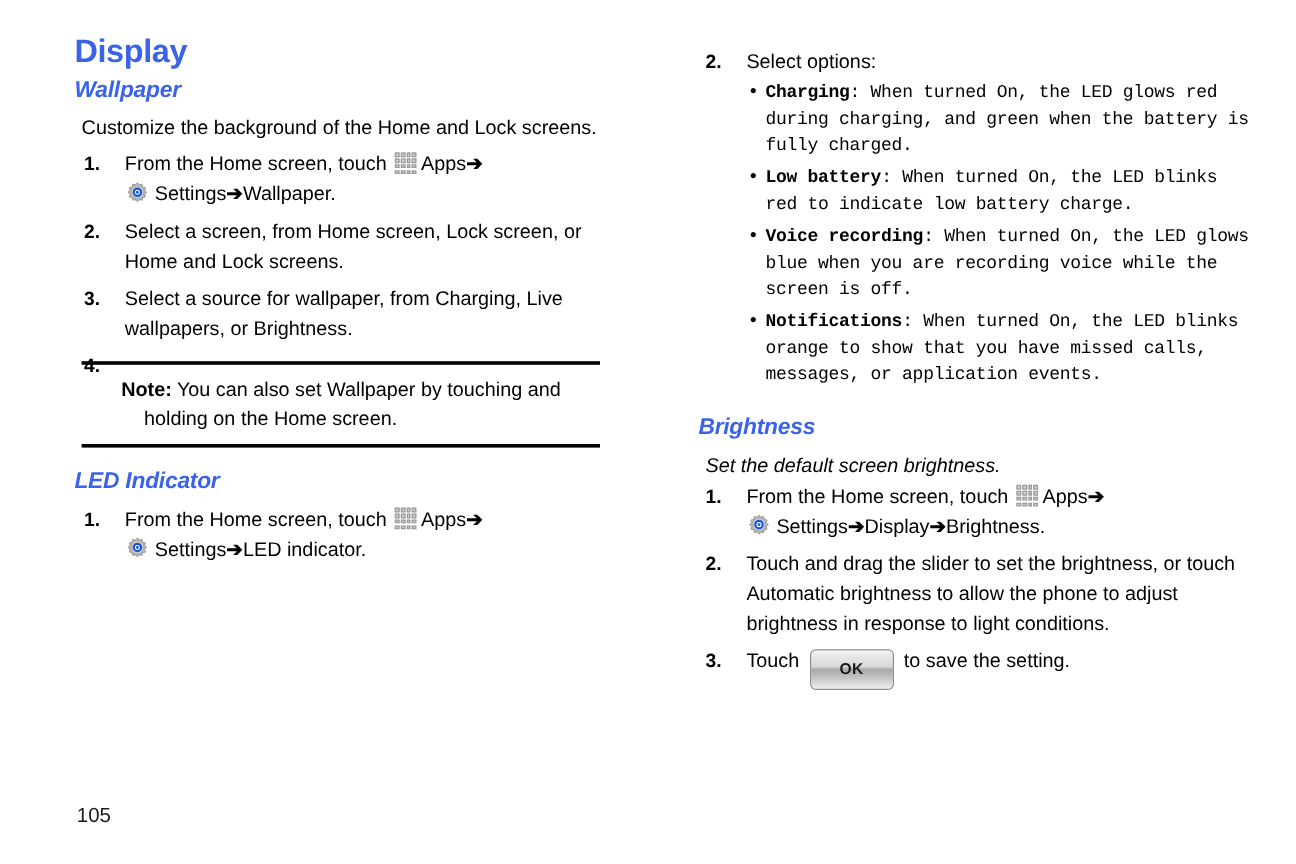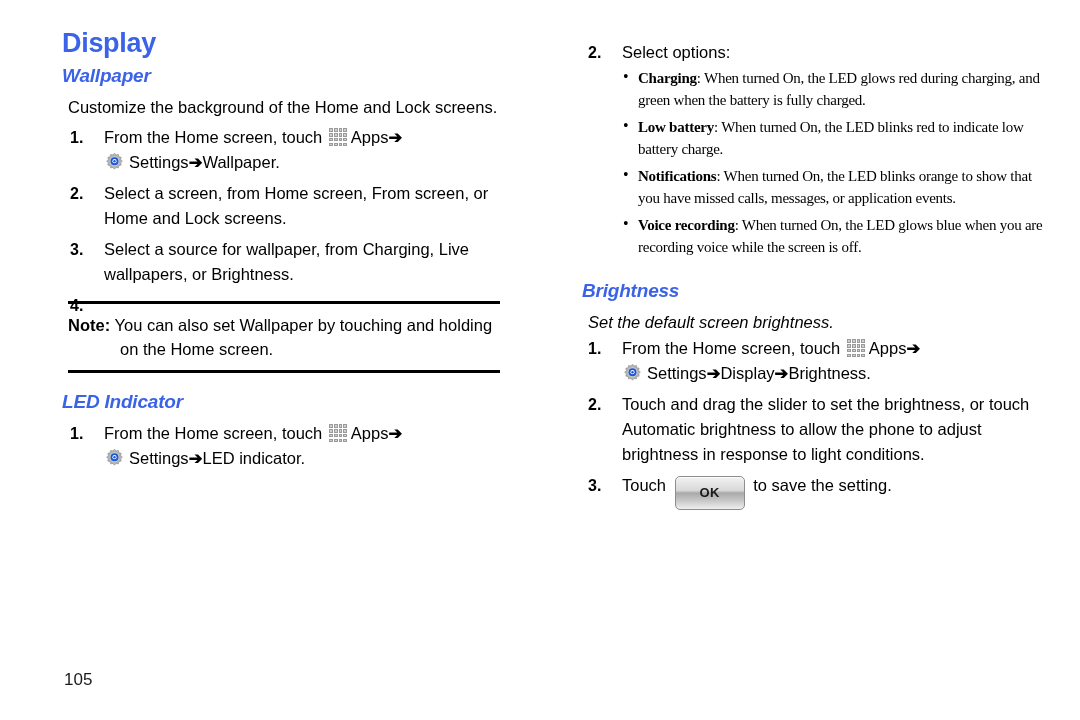--- a/index.html
+++ b/index.html
@@ -96,21 +96,21 @@
     list-style: none;
     margin: 2px 0 0 0;
     padding: 0;
   }
   ul.bullets > li {
     position: relative;
     padding-left: 16px;
     margin-bottom: 5px;
     font-size: 15px;
     line-height: 22px;
-    font-family: Liberation Serif, serif;
+    font-family: Liberation Mono, monospace;
     font-stretch: condensed;
     letter-spacing: -0.25px;
   }
   ul.bullets > li::before {
     content: "\2022";
     position: absolute;
     left: 1px;
     top: -1px;
     font-size: 16px;
   }
@@ -122,21 +122,21 @@
     border-top: 3px solid #000;
     border-bottom: 3px solid #000;
     padding: 9px 0 9px 0;
   }
   .note-text {
     font-size: 16.5px;
     line-height: 24px;
     padding-left: 52px;
     text-indent: -52px;
   }
-  .note-text .note-label { font-weight: bold; }
+  .note-text .note-label { font-weight: bold; margin-left: 33px; }
 
   
   .apps-icon {
     display: inline-block;
     width: 19px;
     height: 19px;
     vertical-align: -4px;
     margin: 0 3px 0 2px;
     background:
       linear-gradient(to right, transparent 0, transparent 100%);
@@ -217,21 +217,21 @@
               <circle cx="10.5" cy="9.2" r="5.2" fill="#d9d9d9" stroke="#9e9e9e" stroke-width="0.5"></circle>
               <circle cx="10.5" cy="9.2" r="4.0" fill="#1a56d6"></circle>
               <circle cx="10.5" cy="9.2" r="2.1" fill="#ffffff"></circle>
               <circle cx="10.5" cy="9.2" r="1.2" fill="#1a56d6"></circle>
             </svg>
           </span><b>Settings</b><span class="arrow">➔</span><b>Wallpaper</b><span>.</span>
         </li>
 
         <li>
           <span class="num">2.</span>
-          <span>Select a screen, from </span><b>Home screen</b><span>, </span><b>From screen</b><span>, or </span><b>Home and Lock screens</b><span>.</span>
+          <span>Select a screen, from </span><b>Home screen</b><span>, </span><b>Lock screen</b><span>, or </span><b>Home and Lock screens</b><span>.</span>
         </li>
 
         <li>
           <span class="num">3.</span>
           <span>Select a source for wallpaper, from </span><b>Charging</b><span>, </span><b>Live wallpapers</b><span>, or </span><b>Brightness</b><span>.</span>
         </li>
 
         <li>
           <span class="num">4.</span>
         </li>
@@ -267,22 +267,22 @@
     <div class="col col-right">
 
       <ol class="steps">
         <li class="right-step">
           <span class="num">2.</span>
           <span>Select options:</span>
 
           <ul class="bullets">
             <li><b>Charging</b><span>: When turned On, the LED glows red during charging, and green when the battery is fully charged.</span></li>
             <li><b>Low battery</b><span>: When turned On, the LED blinks red to indicate low battery charge.</span></li>
+            <li><b>Voice recording</b><span>: When turned On, the LED glows blue when you are recording voice while the screen is off.</span></li>
             <li><b>Notifications</b><span>: When turned On, the LED blinks orange to show that you have missed calls, messages, or application events.</span></li>
-            <li><b>Voice recording</b><span>: When turned On, the LED glows blue when you are recording voice while the screen is off.</span></li>
           </ul>
         </li>
       </ol>
 
       <h2 class="sec-title spaced-top">Brightness</h2>
 
       <p class="body-text tight">Set the default screen brightness.</p>
 
       <ol class="steps">
 

